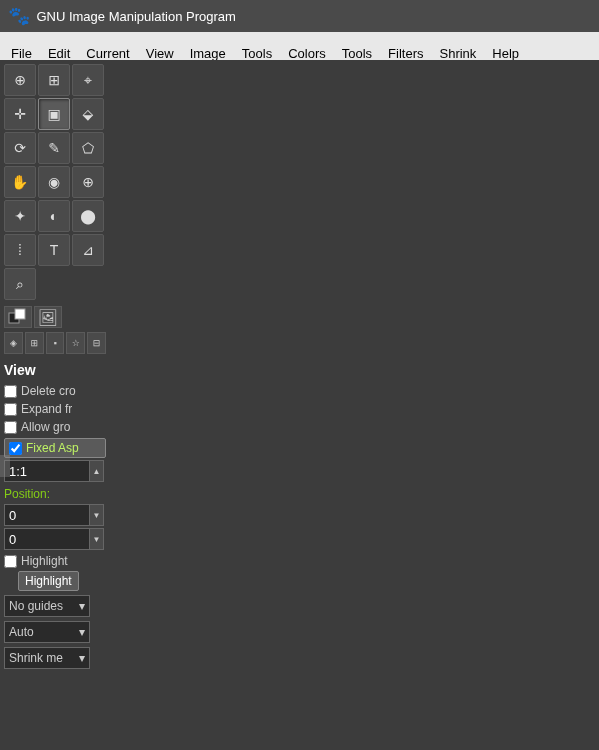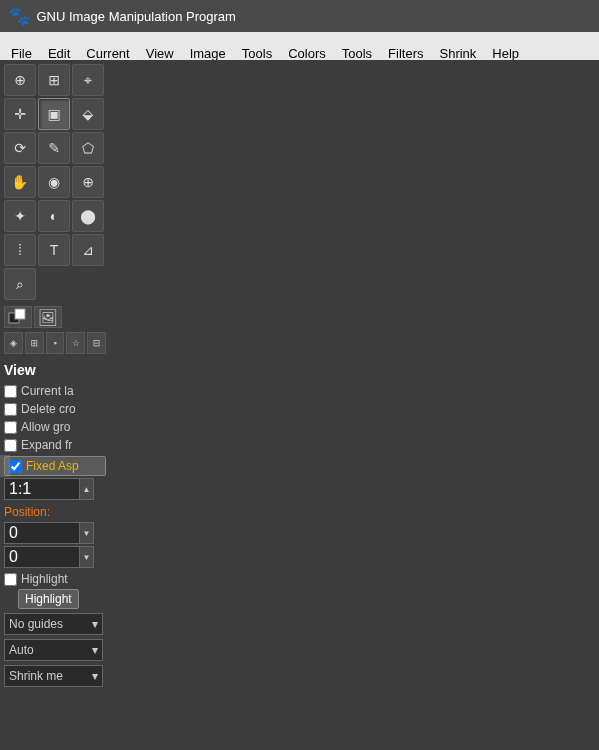--- a/index.html
+++ b/index.html
@@ -162,57 +162,57 @@
       display: flex;
       align-items: center;
       gap: 4px;
       margin: 2px 0;
     }
     .option-row-highlighted input[type="checkbox"] {
       width: 13px;
       height: 13px;
     }
     .option-row-highlighted .option-label {
-      color: #eab308;
+      color: #bef264;
       font-size: 12px;
     }
 
     
     .text-field-row {
       display: flex;
       align-items: center;
       margin: 2px 0;
     }
     .text-input {
       background: #2a2a2a;
       border: 1px solid #666;
       color: #fff;
-      font-size: 16px;
-      width: 76px;
+      font-size: 13px;
+      width: 86px;
       height: 22px;
       padding: 2px 4px;
       outline: none;
     }
     .spin-btn {
       background: #4a4a4a;
       border: 1px solid #666;
       border-left: none;
       color: #ccc;
       width: 14px;
       height: 22px;
       cursor: pointer;
       display: flex;
       align-items: center;
       justify-content: center;
       font-size: 8px;
     }
 
     
     .section-label {
-      color: #f97316;
+      color: #84cc16;
       font-size: 12px;
       padding: 3px 0 1px 0;
     }
     .highlight-option-btn {
       background: #5a5a5a;
       border: 1px solid #888;
       color: #fff;
       font-size: 12px;
       padding: 2px 6px;
       cursor: pointer;
@@ -224,21 +224,21 @@
       display: flex;
       align-items: center;
       padding: 2px 0;
     }
     .dropdown-field {
       background: #2a2a2a;
       border: 1px solid #666;
       color: #ccc;
       font-size: 12px;
       padding: 1px 4px;
-      width: 99px;
+      width: 86px;
       height: 22px;
       display: flex;
       align-items: center;
       justify-content: space-between;
       cursor: pointer;
     }
 
     
     #main-area {
       position: absolute;
@@ -322,33 +322,29 @@
     <div class="bot-icon">☆</div>
     <div class="bot-icon">⊟</div>
   </div>
 
   <div id="options-panel">
 
     <div class="options-title">View</div>
 
     <div class="option-row">
       <input type="checkbox" style="">
-      <span class="option-label">Current la</span>
+      <span class="option-label">Delete cro</span>
     </div>
     <div class="option-row">
       <input type="checkbox" style="">
-      <span class="option-label">Delete cro</span>
+      <span class="option-label">Expand fr</span>
     </div>
     <div class="option-row">
       <input type="checkbox" style="">
       <span class="option-label">Allow gro</span>
-    </div>
-    <div class="option-row">
-      <input type="checkbox" style="">
-      <span class="option-label">Expand fr</span>
     </div>
 
     <div class="option-row-highlighted">
       <input type="checkbox" checked="" style="">
       <span class="option-label">Fixed Asp</span>
     </div>
     <div class="text-field-row">
       <input type="text" class="text-input" value="1:1" style="">
       <div class="spin-btn">▲</div>
     </div>

